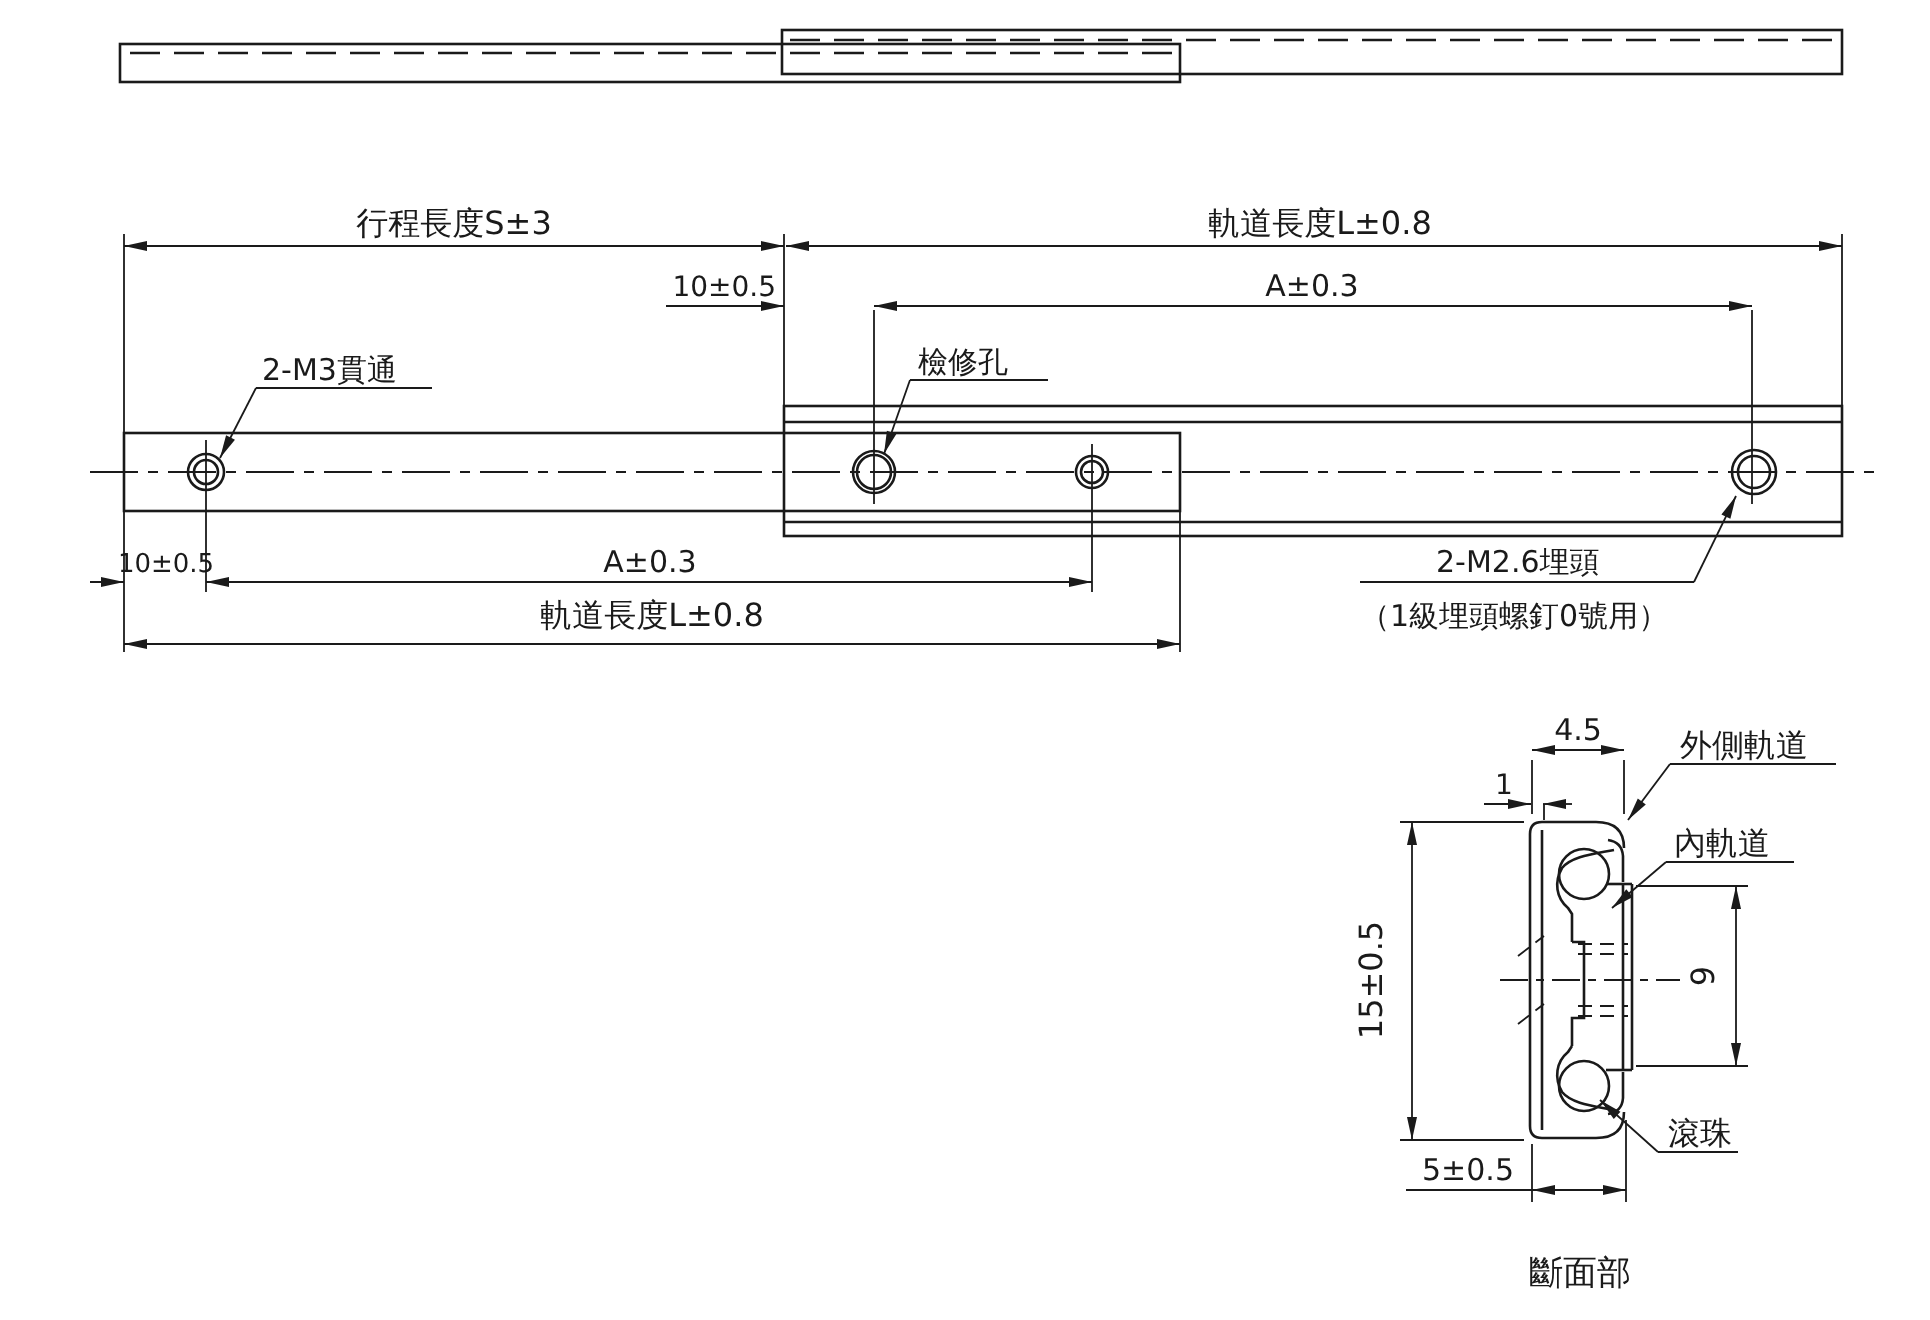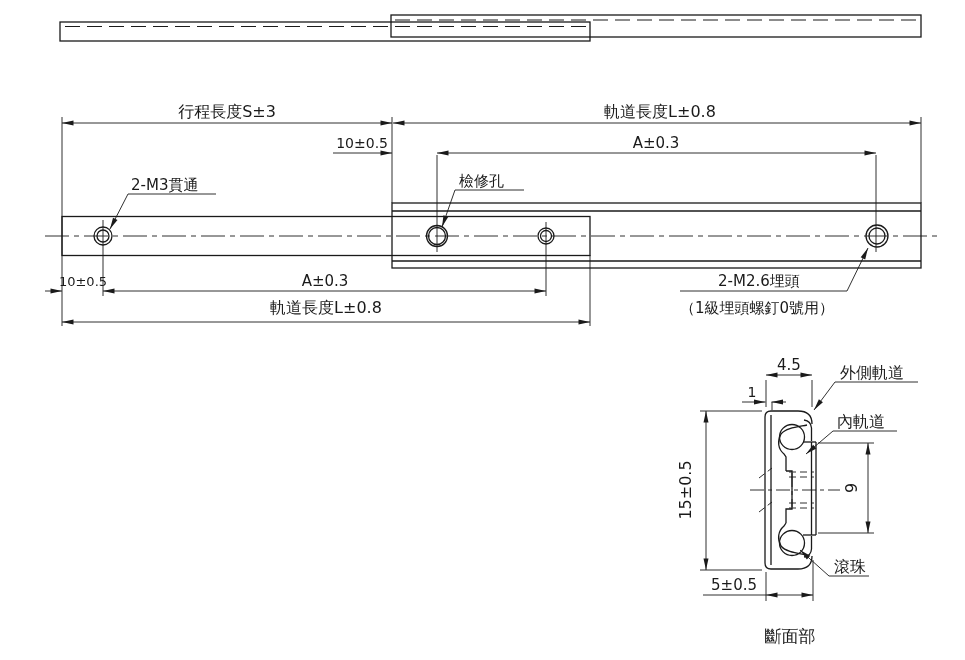--- a/index.html
+++ b/index.html
@@ -1,17 +1,17 @@
 <!DOCTYPE html>
 <html><head>
 <meta charset="utf-8">
 <style>
   html,body{margin:0;padding:0;background:#fff;}
   .canvas{position:relative;width:965px;height:660px;background:#ffffff;overflow:hidden;
-          font-family:"DejaVu Sans","Liberation Sans",sans-serif;}
+          font-family:"DejaVu Sans","Liberation Sans",sans-serif;border-radius:17px;}
   svg{display:block;}
   svg text{fill:#1a1a1a;font-family:"DejaVu Sans","Liberation Sans",sans-serif;}
   .obj{stroke:#1a1a1a;stroke-width:1.3;fill:none;}
   .thin{stroke:#1a1a1a;stroke-width:0.9;fill:none;}
   .cl{stroke:#1a1a1a;stroke-width:0.9;fill:none;stroke-dasharray:24 5 5 5;}
   .cl2{stroke:#1a1a1a;stroke-width:0.9;fill:none;stroke-dasharray:14 4 4 4;}
   .hid{stroke:#1a1a1a;stroke-width:0.9;fill:none;stroke-dasharray:7 4;}
   .dashlong{stroke:#1a1a1a;stroke-width:1.2;fill:none;stroke-dasharray:15 7;}
 </style>
 </head>

